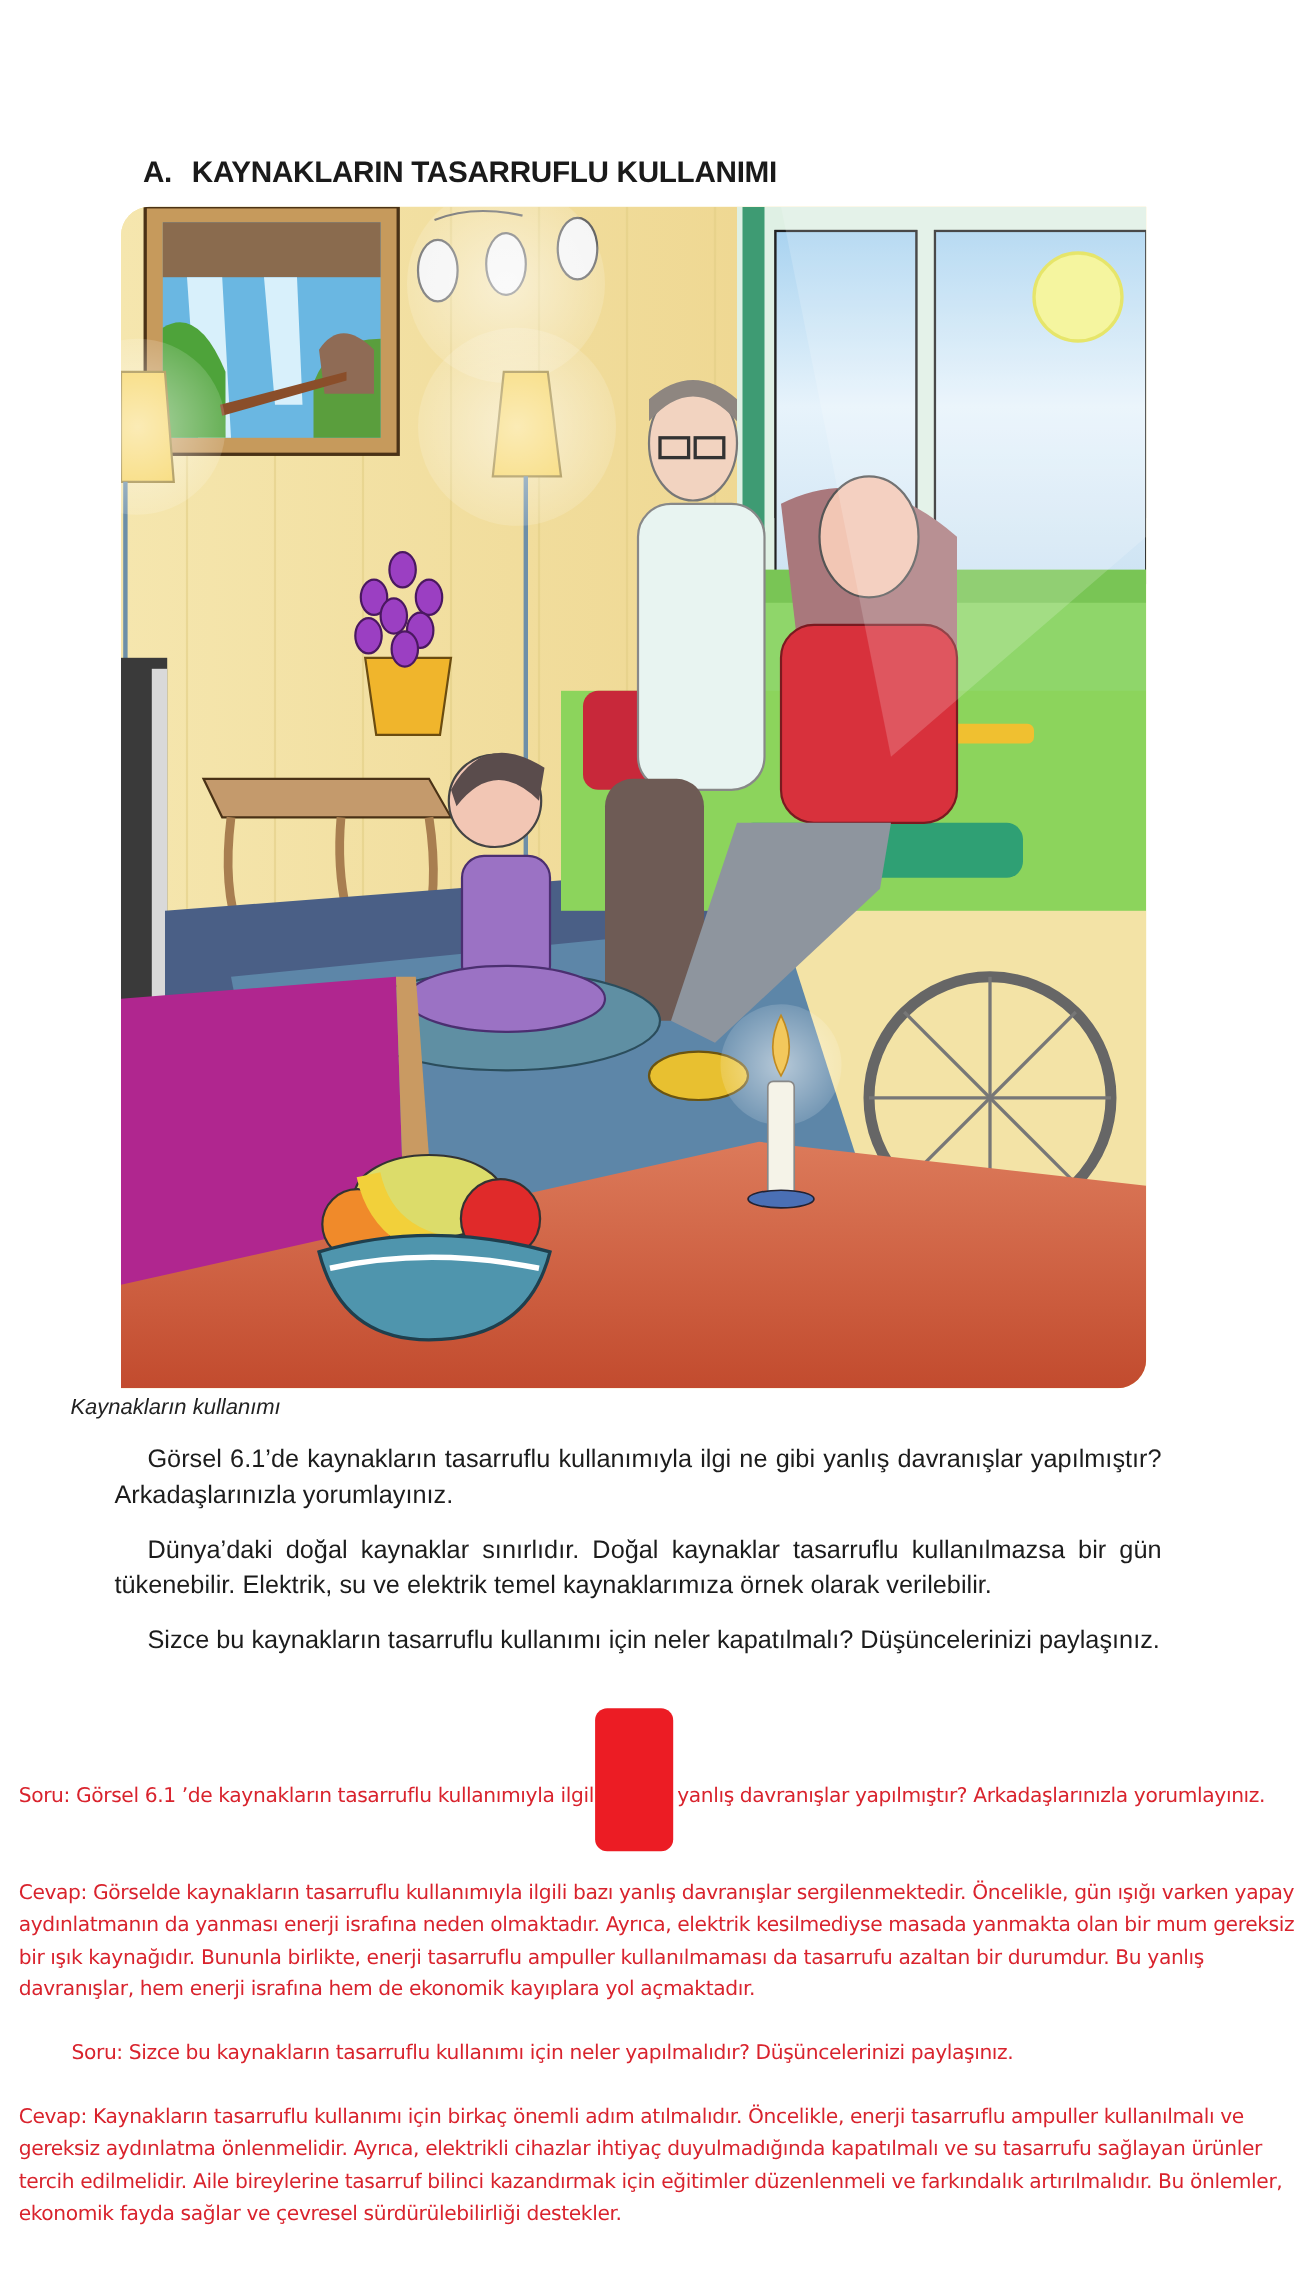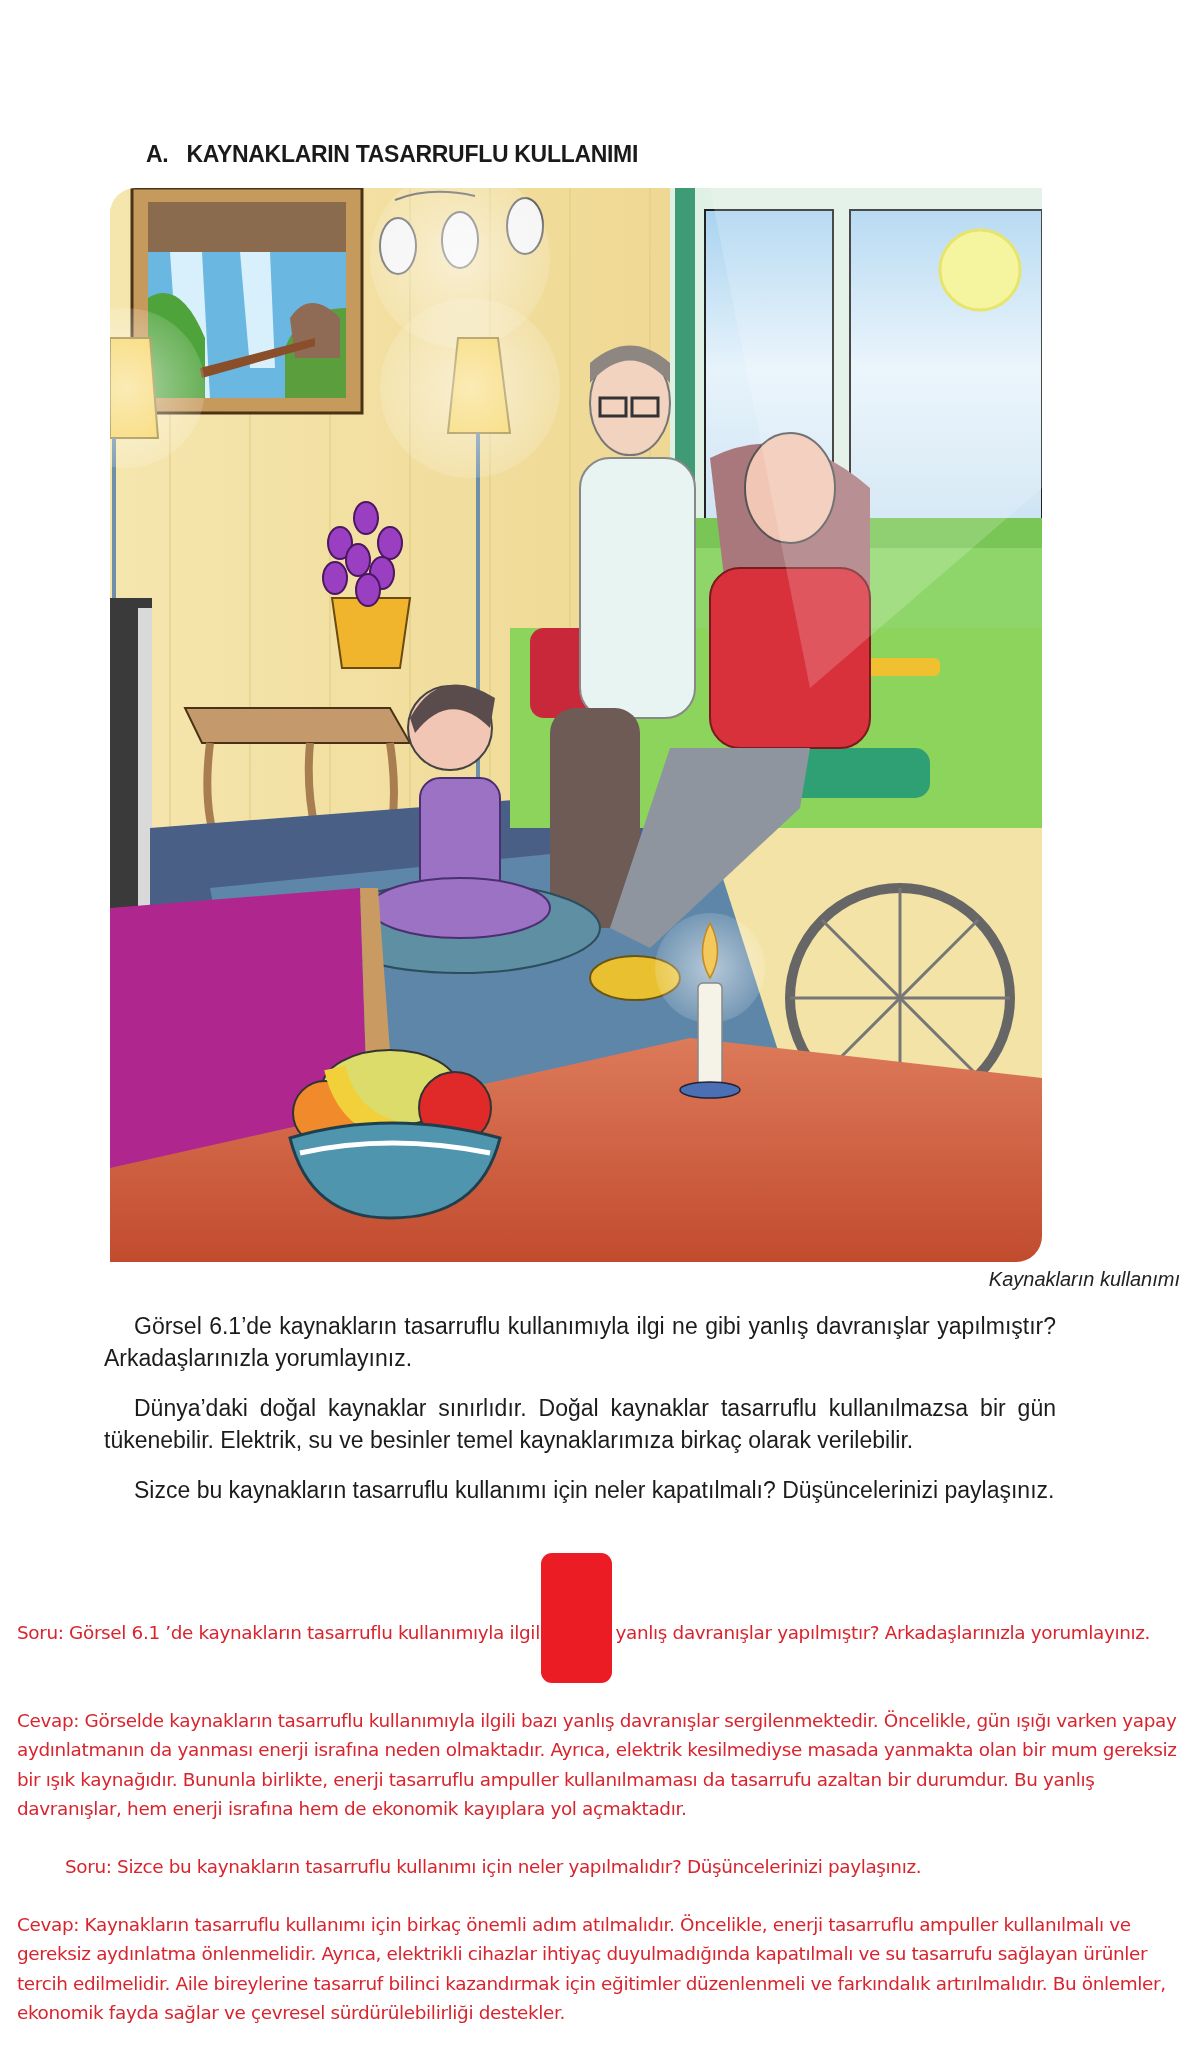--- a/index.html
+++ b/index.html
@@ -1,25 +1,25 @@
 <!DOCTYPE html>
 <html><head>
 <meta charset="utf-8">
 <style>
   html, body { margin: 0; padding: 0; background: #ffffff; }
   body { width: 1180px; height: 2064px; position: relative; overflow: hidden; font-family: "Liberation Sans", sans-serif; }
 
-  .section-title { position: absolute; left: 146px; top: 141px; font-family: "Liberation Sans", sans-serif; font-weight: bold; font-size: 23px; color: #1a1a1a; letter-spacing: -0.3px; margin: 0; white-space: nowrap; }
+  .section-title { position: absolute; left: 130px; top: 141px; font-family: "Liberation Sans", sans-serif; font-weight: bold; font-size: 27px; color: #1a1a1a; letter-spacing: -0.3px; margin: 0; white-space: nowrap; }
   .section-title .letter { margin-right: 18px; }
 
   
   .illustration { position: absolute; left: 110px; top: 188px; width: 932px; height: 1074px; border-radius: 26px 0 26px 0; overflow: hidden; background: #f3e3a6; }
   .illustration svg { display: block; width: 100%; height: 100%; }
 
-  .caption { position: absolute; left: 0; width: 1180px; text-align: right; top: 1268px; font-style: italic; font-size: 20px; color: #222; padding-left: 104px; box-sizing: border-box; }
+  .caption { position: absolute; left: 0; width: 1180px; text-align: left; top: 1268px; font-style: italic; font-size: 20px; color: #222; padding-left: 64px; box-sizing: border-box; }
 
   .body-text { position: absolute; left: 104px; width: 952px; font-size: 23px; color: #1c1c1c; line-height: 32px; text-align: justify; }
   .body-text p { margin: 0 0 0 0; text-indent: 30px; }
   .p1 { top: 1310px; }
   .p2 { top: 1392px; }
   .p3 { top: 1474px; }
 
   .redact { position: absolute; left: 541px; top: 1553px; width: 71px; height: 130px; background: #ec1c24; border-radius: 11px; z-index: 3; }
 
   .answer { position: absolute; left: 17px; width: 1160px; font-family: "DejaVu Sans", sans-serif; font-size: 18.4px; color: #d9232d; line-height: 29.3px; letter-spacing: -0.35px; }
@@ -197,21 +197,21 @@
     <polygon points="600,0 932,0 932,300 700,500" fill="#ffffff" opacity="0.18"></polygon>
   </svg>
 </div>
 
 <div class="caption">Kaynakların kullanımı</div>
 
 <div class="body-text p1">
     <p>Görsel 6.1’de kaynakların tasarruflu kullanımıyla ilgi ne gibi yanlış davranışlar yapılmıştır? Arkadaşlarınızla yorumlayınız.</p>
   </div>
 <div class="body-text p2">
-    <p>Dünya’daki doğal kaynaklar sınırlıdır. Doğal kaynaklar tasarruflu kullanılmazsa bir gün tükenebilir. Elektrik, su ve besinler temel kaynaklarımıza birkaç olarak verilebilir.</p>
+    <p>Dünya’daki doğal kaynaklar sınırlıdır. Doğal kaynaklar tasarruflu kullanılmazsa bir gün tükenebilir. Elektrik, su ve elektrik temel kaynaklarımıza örnek olarak verilebilir.</p>
   </div>
 <div class="body-text p3">
     <p>Sizce bu kaynakların tasarruflu kullanımı için neler kapatılmalı? Düşüncelerinizi paylaşınız.</p>
   </div>
 
 <div class="redact"></div>
 
 <div class="answer a-q1">
     <p>Soru: Görsel 6.1 ’de kaynakların tasarruflu kullanımıyla ilgili ne gibi yanlış davranışlar yapılmıştır? Arkadaşlarınızla yorumlayınız.</p>
   </div>

